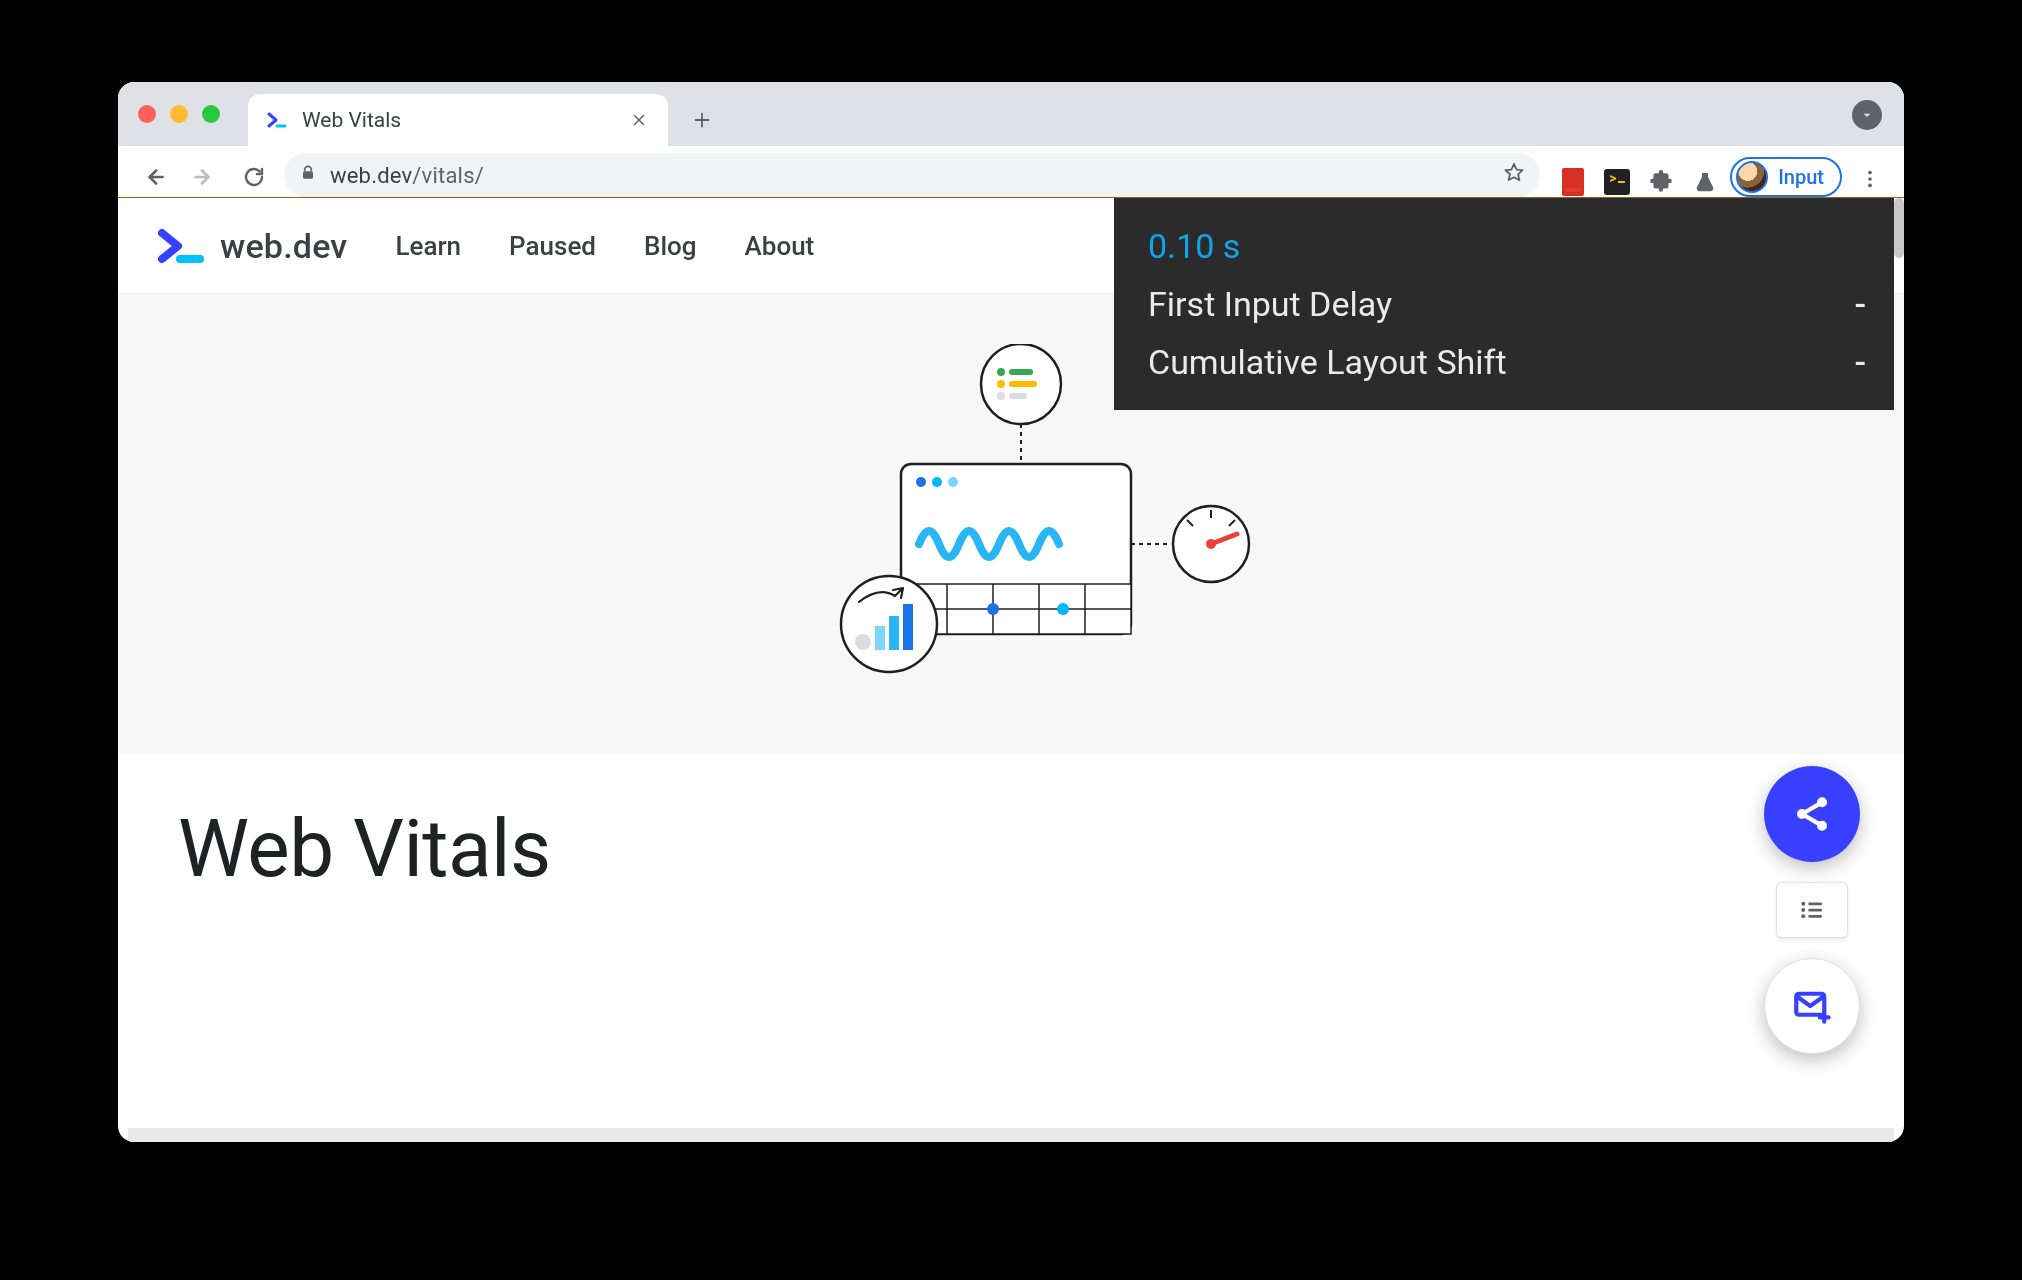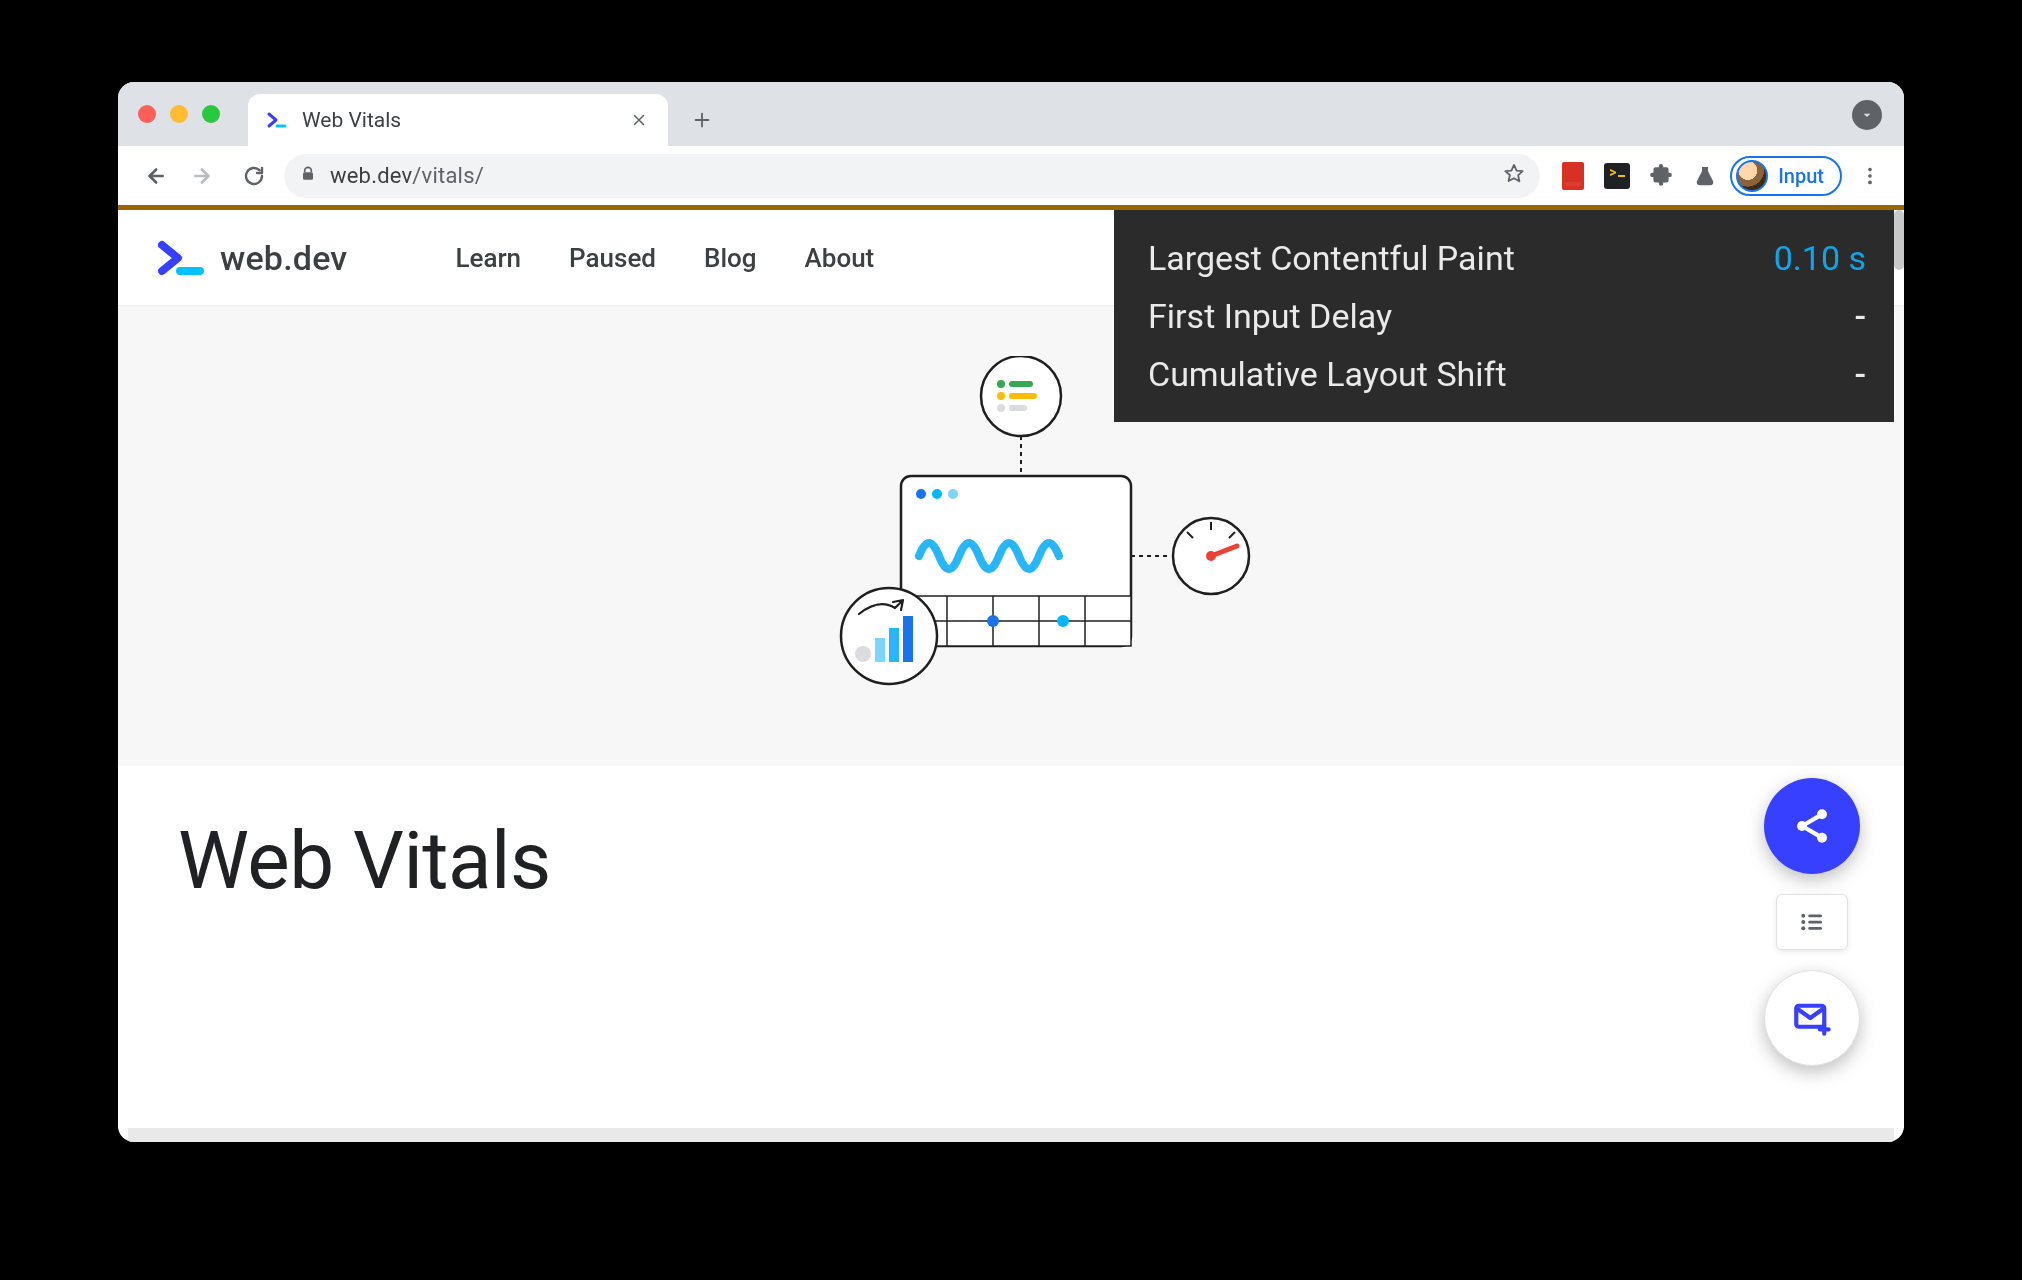--- a/index.html
+++ b/index.html
@@ -37,22 +37,22 @@
   .tab .favicon { width:24px; height:24px; display:flex; align-items:center; justify-content:center; }
   .tab .title { font-size:21px; color:#3c4043; flex:1; }
   .tab .close { width:22px; height:22px; display:flex; align-items:center; justify-content:center; color:#5f6368; border-radius:50%; }
   .new-tab { width:40px; height:40px; display:flex; align-items:center; justify-content:center; color:#5f6368; margin-left:14px; margin-bottom:6px; border-radius:50%; }
   .tab-strip .spacer { flex:1; }
   .tab-strip .right-caret { width:30px; height:30px; border-radius:50%; background:#5f6368; margin:0 10px 16px 0; display:flex; align-items:center; justify-content:center; }
   .tab-strip .right-caret svg { fill:#dee1e6; }
 
   
   .toolbar {
-    height:64px; background:#fff; border-bottom:5px solid #a16207;
-    display:flex; align-items:center; padding:0 16px; gap:10px;
+    height:52px; background:#fff; border-bottom:1px solid #a16207;
+    display:flex; align-items:flex-end; padding:0 16px; gap:10px;
   }
   .tb-btn { width:40px; height:40px; display:flex; align-items:center; justify-content:center; color:#5f6368; border-radius:50%; }
   .tb-btn.disabled { color:#b9bcc0; }
   .omnibox {
     flex:1; height:44px; background:#f1f3f4; border-radius:22px;
     display:flex; align-items:center; padding:0 14px; gap:12px; color:#3c4043;
   }
   .omnibox .lock { color:#5f6368; }
   .omnibox .url { font-size:22px; color:#3c4043; letter-spacing:.2px; }
   .omnibox .url .path { color:#5f6368; }
@@ -75,21 +75,21 @@
 
   
   .page { position:relative; height: calc(100% - 64px - 64px - 14px); background:#fff; overflow:hidden; }
   .site-header {
     height:96px; border-bottom:1px solid #eee; display:flex; align-items:center;
     padding:0 40px; gap:48px;
   }
   .brand { display:flex; align-items:center; gap:14px; }
   .brand .logo { width:48px; height:42px; }
   .brand .name { font-size:34px; font-weight:500; color:#3c4043; letter-spacing:.2px; }
-  .nav { display:flex; gap:48px; margin-left:60px; }
+  .nav { display:flex; gap:48px; }
   .nav a { font-size:26px; color:#3c4043; text-decoration:none; font-weight:500; }
   .site-header .grow { flex:1; }
   .search-area { display:flex; align-items:center; gap:14px; color:#3c4043; opacity:.65; }
   .search-area .placeholder { font-size:26px; }
   .signin { font-size:22px; font-weight:700; letter-spacing:.5px; color:#3c4043; opacity:.65; margin-left:36px; }
 
   
   .vitals-panel {
     position:absolute; top:0; right:10px;
     width:780px; background:#2b2b2b; color:#eaeaea;
@@ -262,21 +262,20 @@
                 <path d="M20 20l-4.2-4.2" stroke="#3c4043" stroke-width="2.4" stroke-linecap="round"></path>
               </svg>
           </span>
           <span class="placeholder">Search</span>
         </div>
         <span class="signin">SIGN IN</span>
       </div>
 
       <div class="vitals-panel">
         <div class="v-row">
-          <span>Largest Contentful Paint</span>
           <span class="value good">0.10 s</span>
         </div>
         <div class="v-row">
           <span>First Input Delay</span>
           <span class="value none">-</span>
         </div>
         <div class="v-row">
           <span>Cumulative Layout Shift</span>
           <span class="value none">-</span>
         </div>

